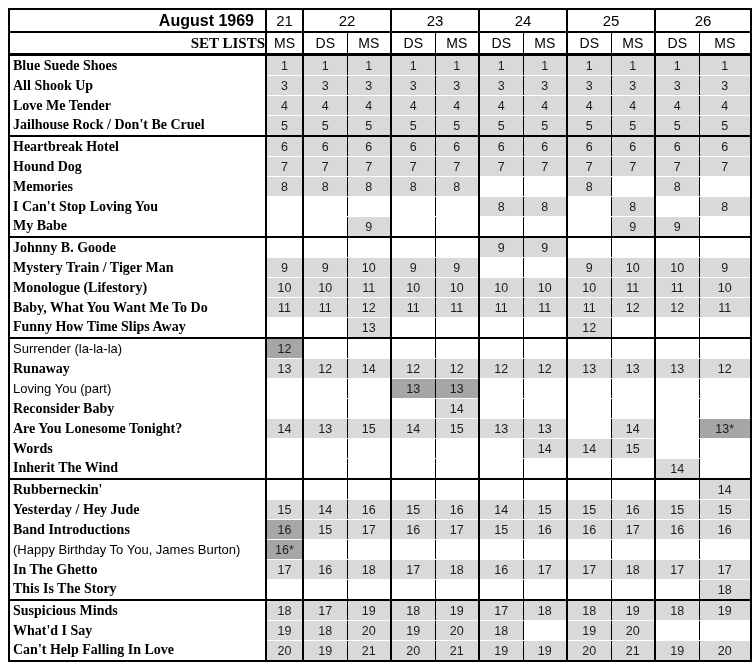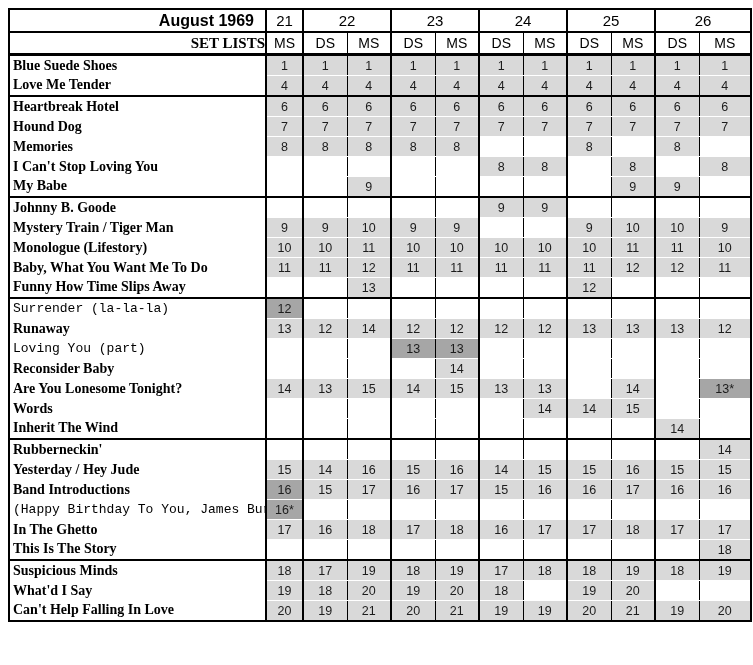--- a/index.html
+++ b/index.html
@@ -73,21 +73,21 @@
     font-family: "Liberation Serif", serif;
     font-weight: bold;
     font-size: 14px;
     color: #000;
     text-align: left;
     padding-left: 3px;
     background: #fff;
     margin-left: 45px;
   }
   td.name-cell.plain {
-    font-family: Liberation Mono, monospace;
+    font-family: Liberation Sans, sans-serif;
     font-weight: normal;
     font-size: 13px;
   }
   td.num-cell {
     text-align: center;
     font-size: 12.5px;
     color: #1c1c1c;
     border-left: 1px solid #000;
     border-bottom: 1px solid #fff;
     background: #fff;
@@ -150,32 +150,60 @@
           <td class="num-cell group-start filled">1</td>
           <td class="num-cell filled">1</td>
           <td class="num-cell group-start filled">1</td>
           <td class="num-cell filled">1</td>
           <td class="num-cell group-start filled">1</td>
           <td class="num-cell filled">1</td>
           <td class="num-cell group-start filled">1</td>
           <td class="num-cell filled">1</td>
         </tr>
         <tr>
+          <td class="name-cell">All Shook Up</td>
+          <td class="num-cell group-start filled">3</td>
+          <td class="num-cell group-start filled">3</td>
+          <td class="num-cell filled">3</td>
+          <td class="num-cell group-start filled">3</td>
+          <td class="num-cell filled">3</td>
+          <td class="num-cell group-start filled">3</td>
+          <td class="num-cell filled">3</td>
+          <td class="num-cell group-start filled">3</td>
+          <td class="num-cell filled">3</td>
+          <td class="num-cell group-start filled">3</td>
+          <td class="num-cell filled">3</td>
+        </tr>
+        <tr>
           <td class="name-cell">Love Me Tender</td>
           <td class="num-cell group-start filled">4</td>
           <td class="num-cell group-start filled">4</td>
           <td class="num-cell filled">4</td>
           <td class="num-cell group-start filled">4</td>
           <td class="num-cell filled">4</td>
           <td class="num-cell group-start filled">4</td>
           <td class="num-cell filled">4</td>
           <td class="num-cell group-start filled">4</td>
           <td class="num-cell filled">4</td>
           <td class="num-cell group-start filled">4</td>
           <td class="num-cell filled">4</td>
+        </tr>
+        <tr>
+          <td class="name-cell">Jailhouse Rock / Don't Be Cruel</td>
+          <td class="num-cell group-start filled">5</td>
+          <td class="num-cell group-start filled">5</td>
+          <td class="num-cell filled">5</td>
+          <td class="num-cell group-start filled">5</td>
+          <td class="num-cell filled">5</td>
+          <td class="num-cell group-start filled">5</td>
+          <td class="num-cell filled">5</td>
+          <td class="num-cell group-start filled">5</td>
+          <td class="num-cell filled">5</td>
+          <td class="num-cell group-start filled">5</td>
+          <td class="num-cell filled">5</td>
         </tr>
         <tr class="section-start">
           <td class="name-cell">Heartbreak Hotel</td>
           <td class="num-cell group-start filled">6</td>
           <td class="num-cell group-start filled">6</td>
           <td class="num-cell filled">6</td>
           <td class="num-cell group-start filled">6</td>
           <td class="num-cell filled">6</td>
           <td class="num-cell group-start filled">6</td>
           <td class="num-cell filled">6</td>

